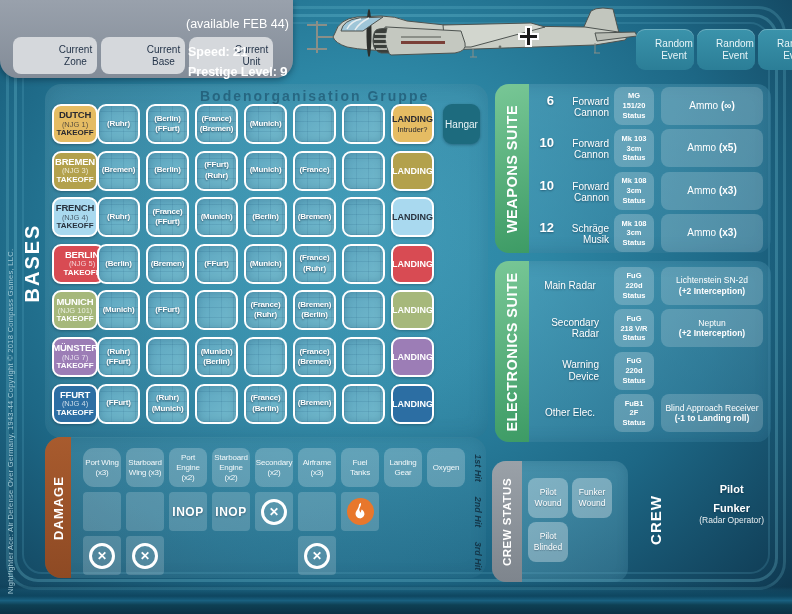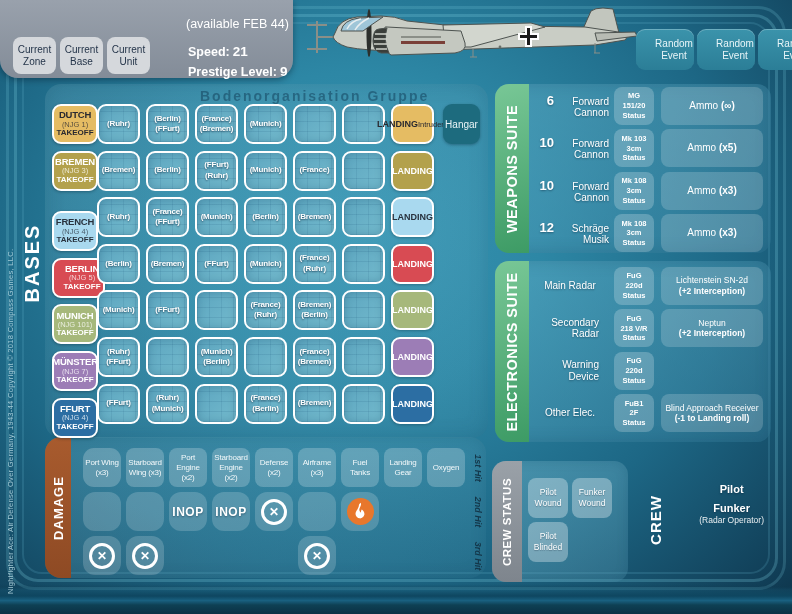--- a/index.html
+++ b/index.html
@@ -18,21 +18,21 @@
     text-align:center;white-space:nowrap;letter-spacing:.3px;}
 
   
   .header{position:absolute;left:0;top:0;width:293px;height:78px;
     background:linear-gradient(180deg,#99a1ac,#838c98);border-radius:0 0 18px 18px;
     box-shadow:0 2px 6px rgba(0,20,35,.4);z-index:5;}
   .title{position:absolute;left:15px;top:6px;font-size:29px;font-weight:bold;color:#fff;letter-spacing:-.5px;}
   .avail{position:absolute;left:186px;top:17px;font-size:12.5px;color:#fff;}
   .hbtns{position:absolute;left:13px;top:37px;display:flex;gap:4px;}
   .hbtn{width:43px;height:37px;background:#d5d8dc;border-radius:8px;color:#25354a;
-    font-size:10px;line-height:1.15;display:flex;align-items:center;justify-content:center;text-align:center;}
+    font-size:10px;line-height:1.15;display:flex;align-items:center;justify-content:center;text-align:center;padding-left:41px;}
   .stats{position:absolute;left:188px;top:42px;color:#fff;font-size:12.5px;font-weight:bold;line-height:1.45;}
   .stats .val{font-size:13.5px;margin-left:3px;}
 
   
   .revents{position:absolute;left:636px;top:29px;display:flex;gap:3px;z-index:5;}
   .rebtn{width:40px;height:41px;border-radius:9px;color:#e8f5f8;font-size:10px;line-height:1.2;
     background:linear-gradient(180deg,#3b93ab,#2b7e97);box-shadow:inset 0 1px 0 rgba(255,255,255,.25);
     display:flex;align-items:center;justify-content:center;text-align:center;padding-left:18px;}
 
   .aircraft{position:absolute;left:295px;top:3px;width:345px;height:68px;z-index:4;}
@@ -59,21 +59,21 @@
   .zcell{border:2px solid #fff;border-radius:9px;box-sizing:border-box;
     background:
       repeating-linear-gradient(0deg, rgba(15,70,110,.12) 0 1px, transparent 1px 10px),
       repeating-linear-gradient(90deg, rgba(15,70,110,.10) 0 1px, transparent 1px 12px),
       linear-gradient(135deg,#5ca5bf, #73bacd);
     box-shadow:inset 0 0 8px rgba(10,60,90,.28);
     display:flex;flex-direction:column;align-items:center;justify-content:center;
     color:#fff;font-size:8px;font-weight:bold;text-align:center;line-height:1.3;
     text-shadow:0 1px 2px rgba(0,20,40,.6);letter-spacing:-.2px;}
   .lcell{border:2px solid #fff;border-radius:9px;box-sizing:border-box;
-    display:flex;align-items:center;justify-content:center;
+    display:flex;flex-direction:column;align-items:center;justify-content:center;
     font-size:9px;font-weight:800;text-align:center;box-shadow:0 1px 3px rgba(0,25,40,.3);}
   .lnote{font-size:7.5px;font-weight:400;margin-top:1px;}
   .hangar{margin-left:3px;border-radius:9px;background:#1d6b7e;color:#eaf4f6;font-size:10px;
     display:flex;align-items:center;justify-content:center;box-shadow:0 1px 3px rgba(0,25,40,.35);}
 
   
   .suite{position:absolute;left:495px;width:276px;border-radius:14px;
     background:linear-gradient(150deg,rgba(95,175,200,.50),rgba(60,135,165,.38));
     box-shadow:inset 0 0 16px rgba(12,60,90,.22);z-index:3;}
   .weapons{top:84px;height:169px;}
@@ -109,21 +109,21 @@
     box-shadow:inset 0 0 16px rgba(12,60,90,.18);z-index:3;}
   .damage-bar{position:absolute;left:0;top:0;width:26px;height:100%;border-radius:16px 0 0 16px;
     background:linear-gradient(180deg,#a85b2e,#8e4a24);}
   .damage-vlabel{position:absolute;left:50%;top:50%;transform:translate(-50%,-50%) rotate(-90deg);
     color:#fff;font-size:13px;font-weight:800;letter-spacing:1px;white-space:nowrap;}
   #damage-grid{position:absolute;left:38px;top:11px;display:grid;
     grid-template-columns:repeat(9,38px);grid-template-rows:39px 39px 39px;column-gap:5px;row-gap:5px;}
   .dlabel{border-radius:8px;background:rgba(255,255,255,.22);color:#f2f8fa;font-size:8px;
     letter-spacing:-.2px;line-height:1.25;display:flex;align-items:center;justify-content:center;
     text-align:center;padding:1px;box-sizing:border-box;}
-  .dcell{border-radius:12px;background:rgba(255,255,255,.18);display:flex;align-items:center;justify-content:center;}
+  .dcell{border-radius:4px;background:rgba(255,255,255,.18);display:flex;align-items:center;justify-content:center;}
   .inop{color:#fff;font-size:12px;font-weight:800;letter-spacing:.5px;text-shadow:0 1px 2px rgba(0,20,40,.4);}
   .xmark{width:20px;height:20px;border:3px solid #fff;border-radius:50%;color:#fff;
     font-size:12px;font-weight:800;display:flex;align-items:center;justify-content:center;line-height:1;}
   .fire{width:27px;height:27px;display:block;}
   .hitlab{position:absolute;width:36px;height:12px;transform:rotate(90deg);color:#14374a;
     font-size:9px;font-weight:bold;font-style:italic;text-align:center;white-space:nowrap;}
 
   
   .crewstat-panel{position:absolute;left:492px;top:461px;width:136px;height:121px;border-radius:14px;
     background:linear-gradient(150deg,rgba(130,195,215,.38),rgba(95,165,190,.30));z-index:3;
@@ -222,21 +222,21 @@
       <div class="bcard" style="background: rgb(229, 188, 99); color: rgb(42, 42, 48);">
         <div class="bname">DUTCH</div>
         <div class="bunit">(NJG 1)</div>
         <div class="btake">TAKEOFF</div>
       </div>
       <div class="bcard" style="background: rgb(179, 161, 76); color: rgb(255, 255, 255);">
         <div class="bname">BREMEN</div>
         <div class="bunit">(NJG 3)</div>
         <div class="btake">TAKEOFF</div>
       </div>
-      <div class="bcard" style="background: rgb(169, 217, 239); color: rgb(40, 50, 62); margin-top: 14px;">
+      <div class="bcard" style="background: rgb(169, 217, 239); color: rgb(40, 50, 62);">
         <div class="bname">FRENCH</div>
         <div class="bunit">(NJG 4)</div>
         <div class="btake">TAKEOFF</div>
       </div>
       <div class="bcard" style="background: rgb(216, 75, 83); color: rgb(255, 255, 255); padding-left: 7px;">
         <div class="bname">BERLIN</div>
         <div class="bunit">(NJG 5)</div>
         <div class="btake">TAKEOFF</div>
       </div>
       <div class="bcard" style="background: rgb(166, 184, 123); color: rgb(255, 255, 255);">
@@ -535,21 +535,21 @@
           <span class="xmark">✕</span>
         </div>
         <div class="dlabel" style="grid-area: 1 / 3;">Port Engine (x2)</div>
         <div class="dcell" style="grid-area: 2 / 3;">
           <span class="inop">INOP</span>
         </div>
         <div class="dlabel" style="grid-area: 1 / 4;">Starboard Engine (x2)</div>
         <div class="dcell" style="grid-area: 2 / 4;">
           <span class="inop">INOP</span>
         </div>
-        <div class="dlabel" style="grid-area: 1 / 5;">Defense (x2)</div>
+        <div class="dlabel" style="grid-area: 1 / 5;">Secondary (x2)</div>
         <div class="dcell" style="grid-area: 2 / 5;">
           <span class="xmark">✕</span>
         </div>
         <div class="dlabel" style="grid-area: 1 / 6;">Airframe (x3)</div>
         <div class="dcell" style="grid-area: 2 / 6;"></div>
         <div class="dcell" style="grid-area: 3 / 6;">
           <span class="xmark">✕</span>
         </div>
         <div class="dlabel" style="grid-area: 1 / 7;">Fuel Tanks</div>
         <div class="dcell" style="grid-area: 2 / 7;">

